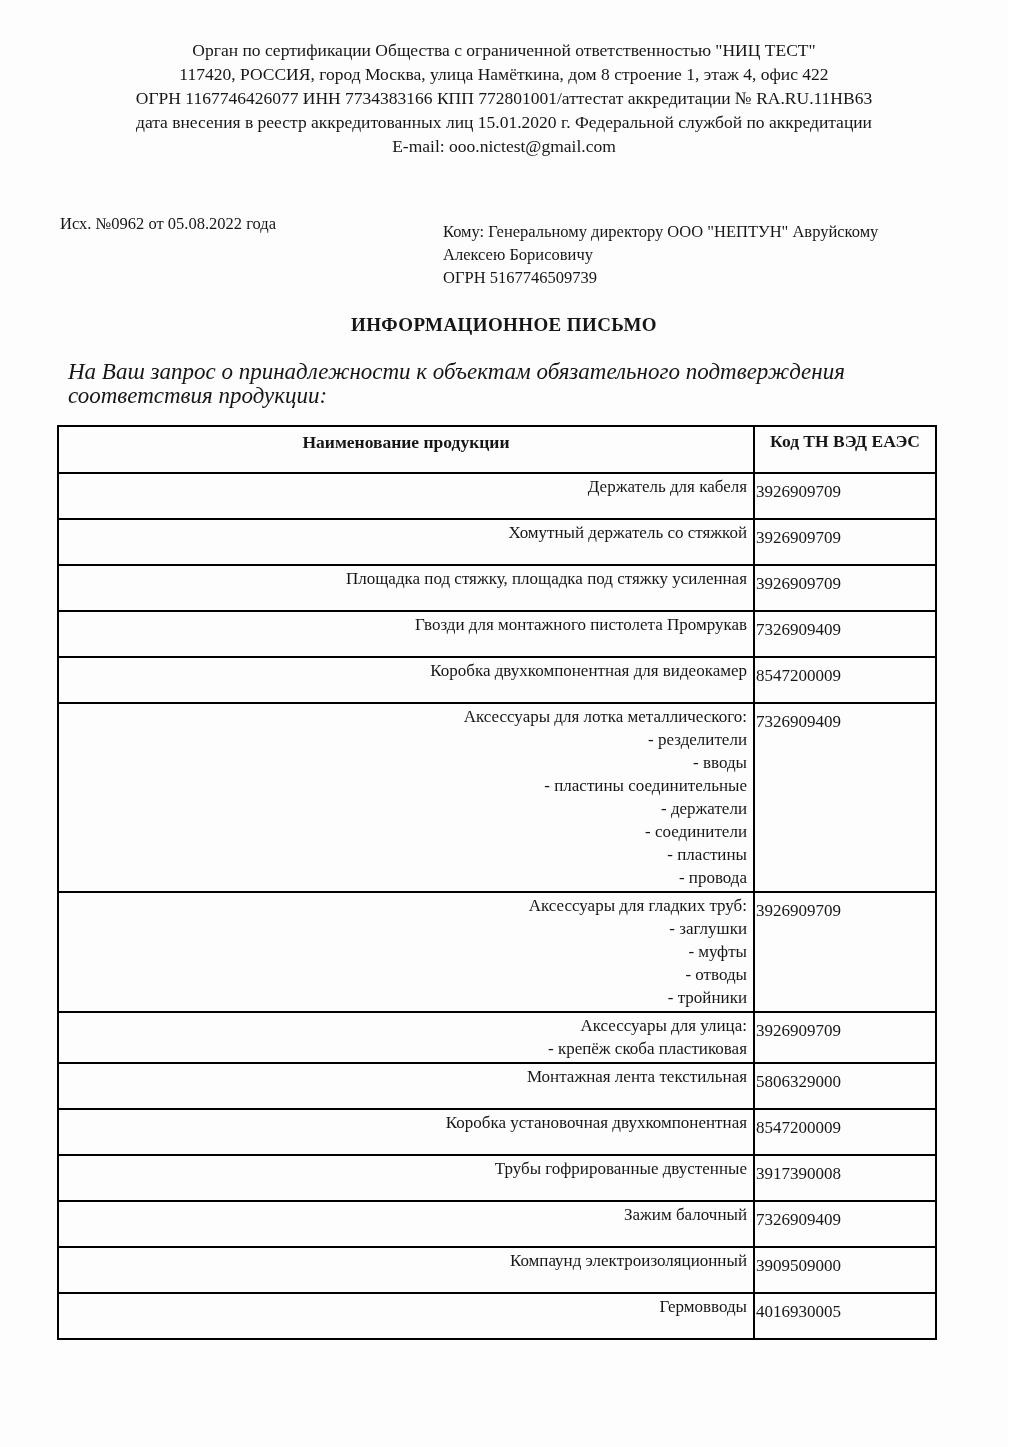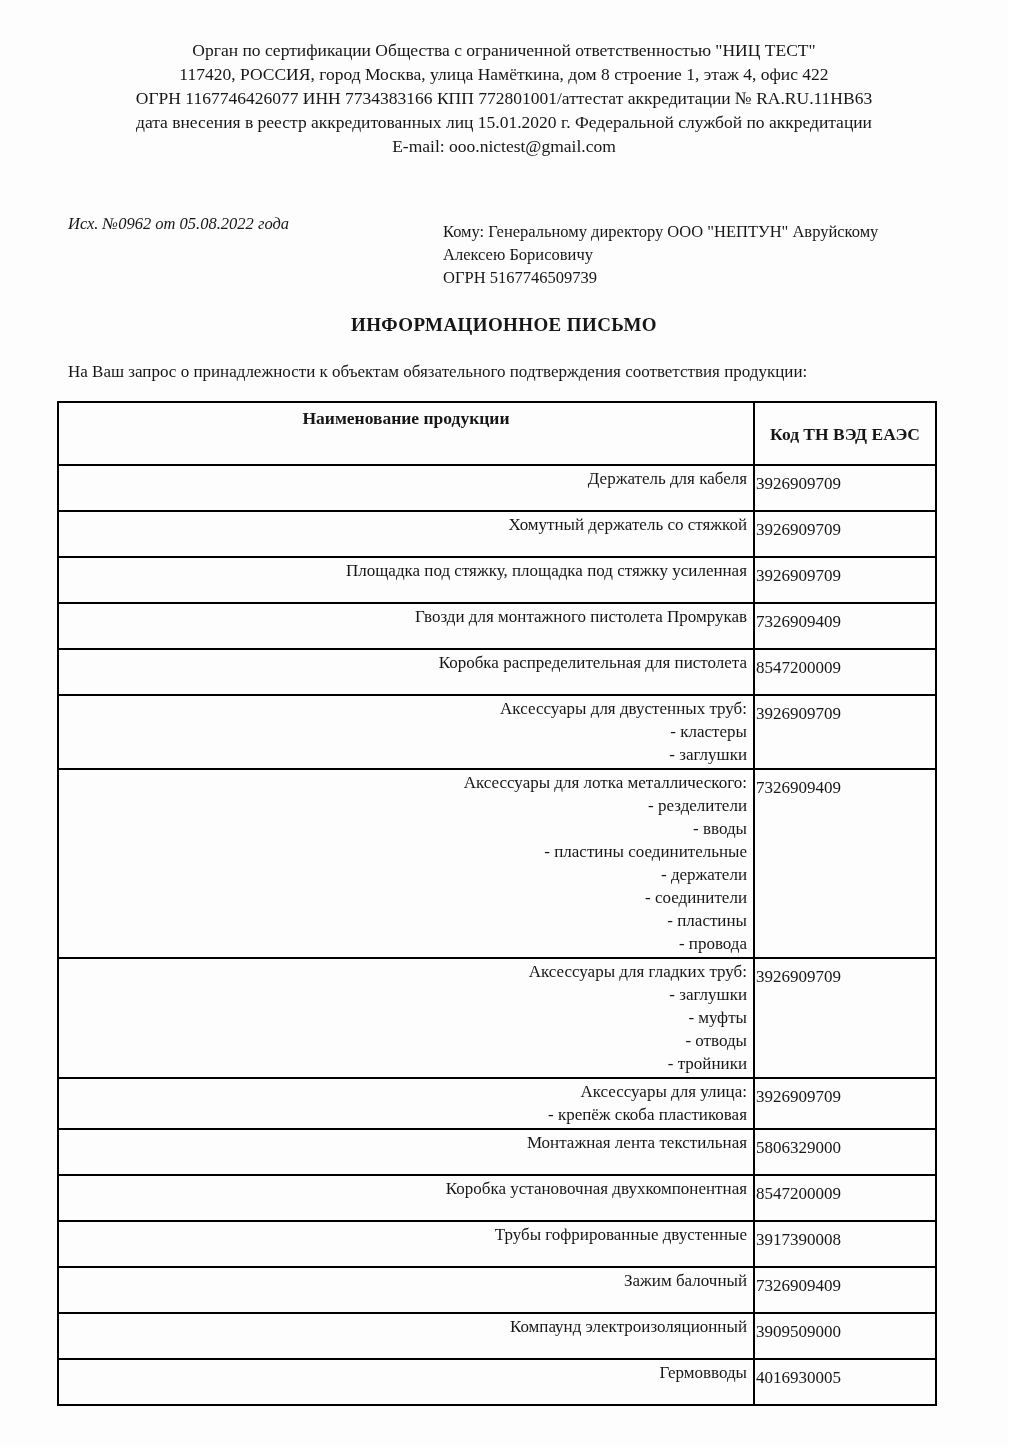--- a/index.html
+++ b/index.html
@@ -34,45 +34,45 @@
   
   .ref-row {
     position: relative;
     margin-top: 54px;
     height: 78px;
     font-size: 16.5px;
     line-height: 23px;
   }
   .outgoing {
     position: absolute;
-    left: 68px;
+    left: 60px;
     top: 0;
-    font-style: italic;
   }
   .recipient {
     position: absolute;
     left: 443px;
     top: 8px;
     width: 487px;
   }
 
   
   .doc-title {
     margin-top: 24px;
     text-align: center;
     font-size: 19px;
     font-weight: bold;
     letter-spacing: 0.4px;
   }
 
   
   .intro {
     margin: 24px 60px 0 68px;
-    font-size: 17px;
+    font-size: 23px;
     line-height: 24px;
+    font-style: italic;
   }
 
   
   table.products {
     border-collapse: collapse;
     table-layout: fixed;
     width: 878px;
     margin: 17px 0 0 57px;
     font-size: 17px;
   }
@@ -85,21 +85,21 @@
   }
   th.name-h {
     font-weight: bold;
     text-align: center;
     padding: 5px 4px 19px 4px;
     font-size: 17.5px;
   }
   th.code-h {
     font-weight: bold;
     text-align: center;
-    padding: 21px 2px 19px 2px;
+    padding: 4px 2px 19px 2px;
     font-size: 17.5px;
   }
   td.name-cell {
     padding: 1px 6px 2px 4px;
     line-height: 23px;
     text-align: right;
   }
   td.code-cell {
     padding-top: 7px;
     text-align: left;
@@ -164,31 +164,23 @@
           <td class="code-cell">3926909709</td>
         </tr>
         <tr>
           <td class="name-cell">
             <div>Гвозди для монтажного пистолета Промрукав</div>
           </td>
           <td class="code-cell">7326909409</td>
         </tr>
         <tr>
           <td class="name-cell">
-            <div>Коробка распределительная для пистолета</div>
+            <div>Коробка двухкомпонентная для видеокамер</div>
           </td>
           <td class="code-cell">8547200009</td>
-        </tr>
-        <tr>
-          <td class="name-cell">
-            <div>Аксессуары для двустенных труб:</div>
-            <div>- кластеры</div>
-            <div>- заглушки</div>
-          </td>
-          <td class="code-cell">3926909709</td>
         </tr>
         <tr>
           <td class="name-cell">
             <div>Аксессуары для лотка металлического:</div>
             <div>- резделители</div>
             <div>- вводы</div>
             <div>- пластины соединительные</div>
             <div>- держатели</div>
             <div>- соединители</div>
             <div>- пластины</div>

